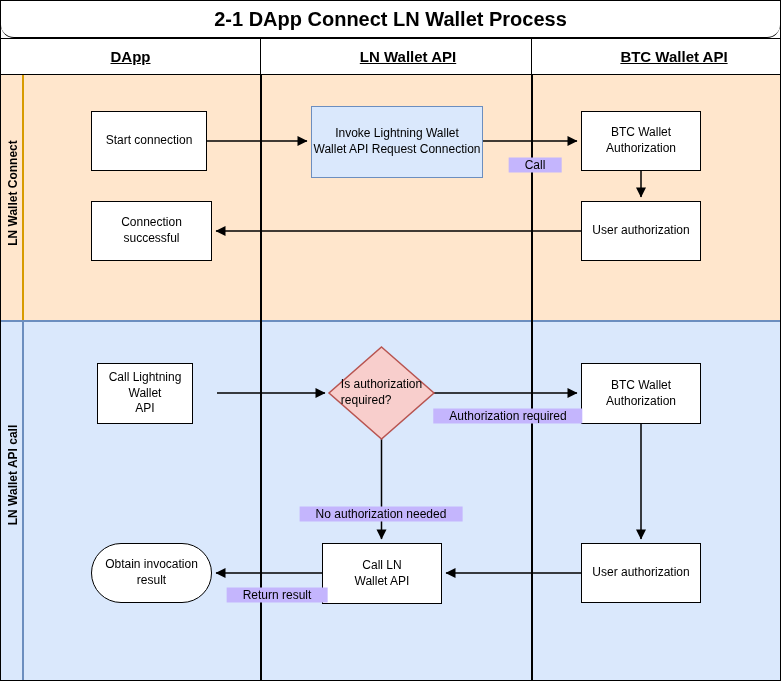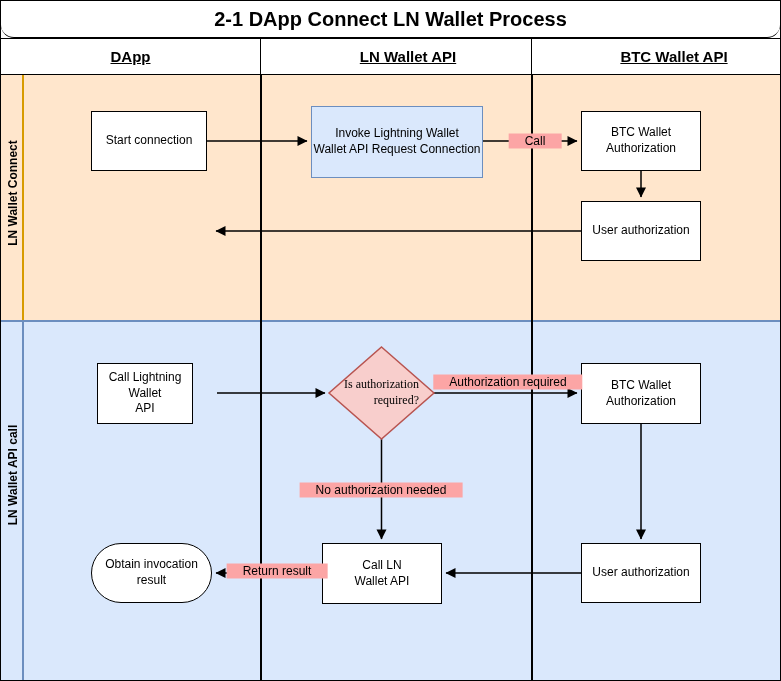--- a/index.html
+++ b/index.html
@@ -36,25 +36,25 @@
   .vd1{left:259px;} .vd2{left:530px;}
   .edges{position:absolute;left:0;top:0;width:781px;height:681px;pointer-events:none;}
   .node{
     position:absolute;background:#ffffff;border:1.5px solid #000;box-sizing:border-box;
     display:flex;align-items:center;justify-content:center;text-align:center;
     font-size:12px;line-height:1.3;color:#000;white-space:pre-line;
   }
   .node-invoke{background:#DAE8FC;border-color:#6C8EBF;}
   .diamond-label{
     position:absolute;display:flex;align-items:center;justify-content:center;
-    text-align:right;font-size:12px;line-height:1.3;color:#000;white-space:pre-line;font-family:Liberation Serif, serif;
+    text-align:left;font-size:12px;line-height:1.3;color:#000;white-space:pre-line;
   }
   .edge-label{
-    position:absolute;transform:translate(-50%,-50%);background:#fca5a5;
-    font-size:12px;color:#000;white-space:nowrap;padding:0 16px;line-height:1.25;
+    position:absolute;transform:translate(-50%,-50%);background:#c4b5fd;
+    font-size:12px;color:#000;white-space:nowrap;padding:0 16px;line-height:1.25;margin-top:24px;
   }
 </style>
 </head>
 <body>
 
 <div class="canvas">
 
   <div class="title-bar">2-1 DApp Connect LN Wallet Process</div>
 
   <div class="header-cell hc0">DApp</div>
@@ -95,36 +95,38 @@
   <div class="node node-invoke" style="left:310px;top:105px;width:172px;height:72px;">Invoke Lightning Wallet
 Wallet API Request Connection</div>
 
   <div class="node" style="left:90px;top:110px;width:116px;height:60px;">Start connection</div>
 
   <div class="node" style="left:580px;top:110px;width:120px;height:60px;">BTC Wallet
 Authorization</div>
 
   <div class="node" style="left:580px;top:200px;width:120px;height:60px;">User authorization</div>
 
+  <div class="node" style="left:90px;top:200px;width:121px;height:60px;">Connection
+successful</div>
 
   <div class="node" style="left:96px;top:362px;width:96px;height:61px;">Call Lightning Wallet
 API</div>
 
   <div class="diamond-label" style="left:325px;top:364px;width:111px;height:56px;">Is authorization
 required?</div>
 
   <div class="node" style="left:580px;top:362px;width:120px;height:61px;">BTC Wallet
 Authorization</div>
 
   <div class="node" style="left:580px;top:542px;width:120px;height:60px;">User authorization</div>
 
   <div class="node" style="left:321px;top:542px;width:120px;height:61px;">Call LN
 Wallet API</div>
 
   <div class="node" style="left:90px;top:542px;width:121px;height:60px;border-radius:30px;">Obtain invocation
 result</div>
 
   <span class="edge-label" style="left:534px;top:140px;">Call</span>
-  <span class="edge-label" style="left:507px;top:381px;">Authorization required</span>
+  <span class="edge-label" style="left:507px;top:391px;">Authorization required</span>
   <span class="edge-label" style="left:380px;top:489px;">No authorization needed</span>
   <span class="edge-label" style="left:276px;top:570px;">Return result</span>
 
 </div>
 
 </body></html>

